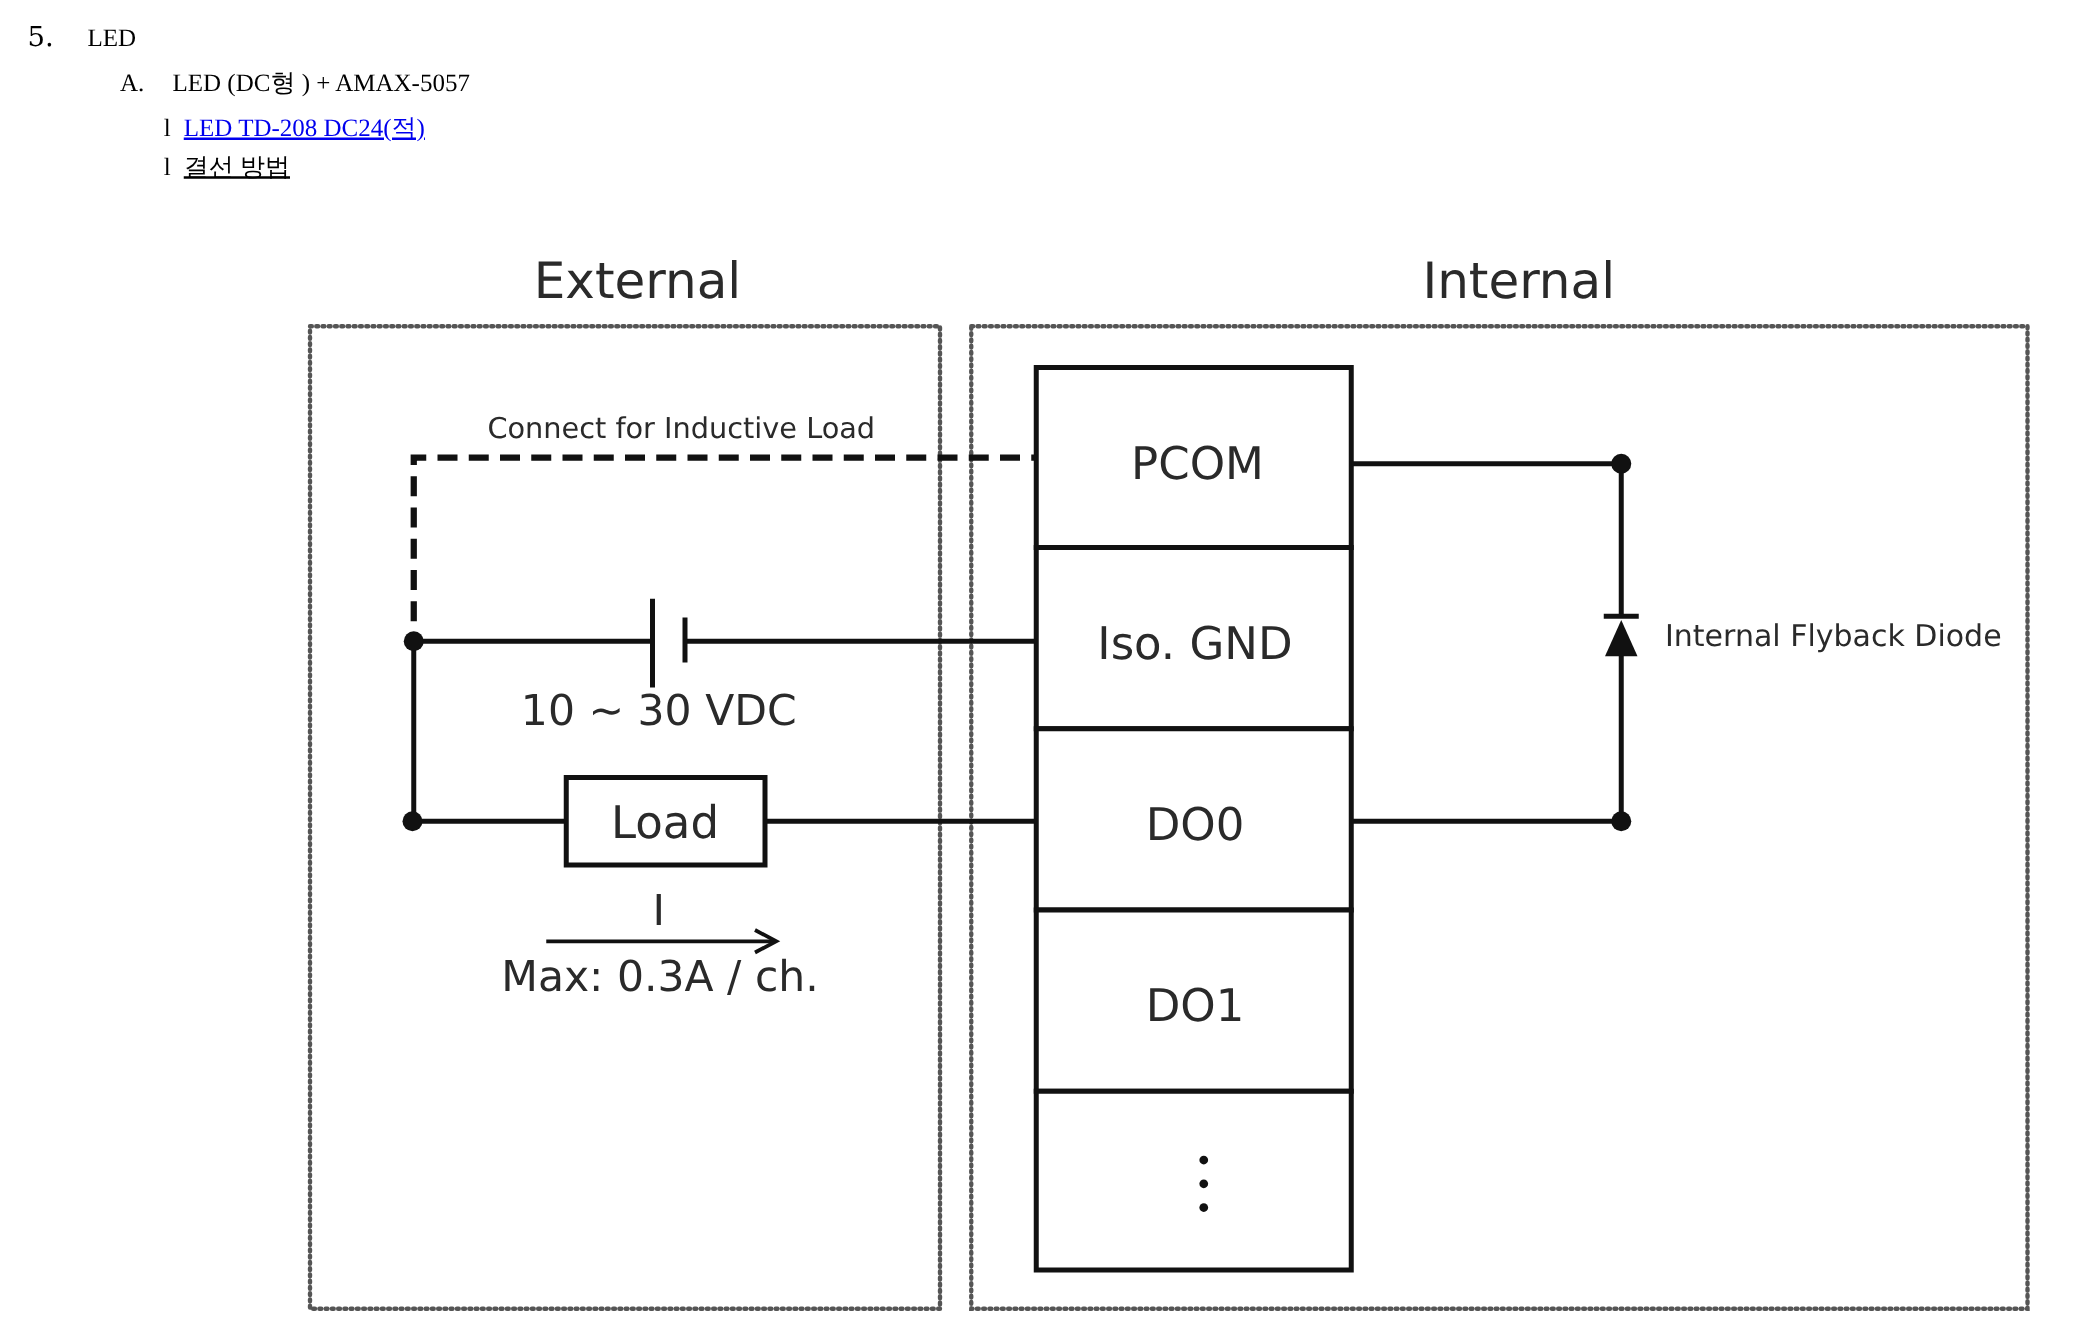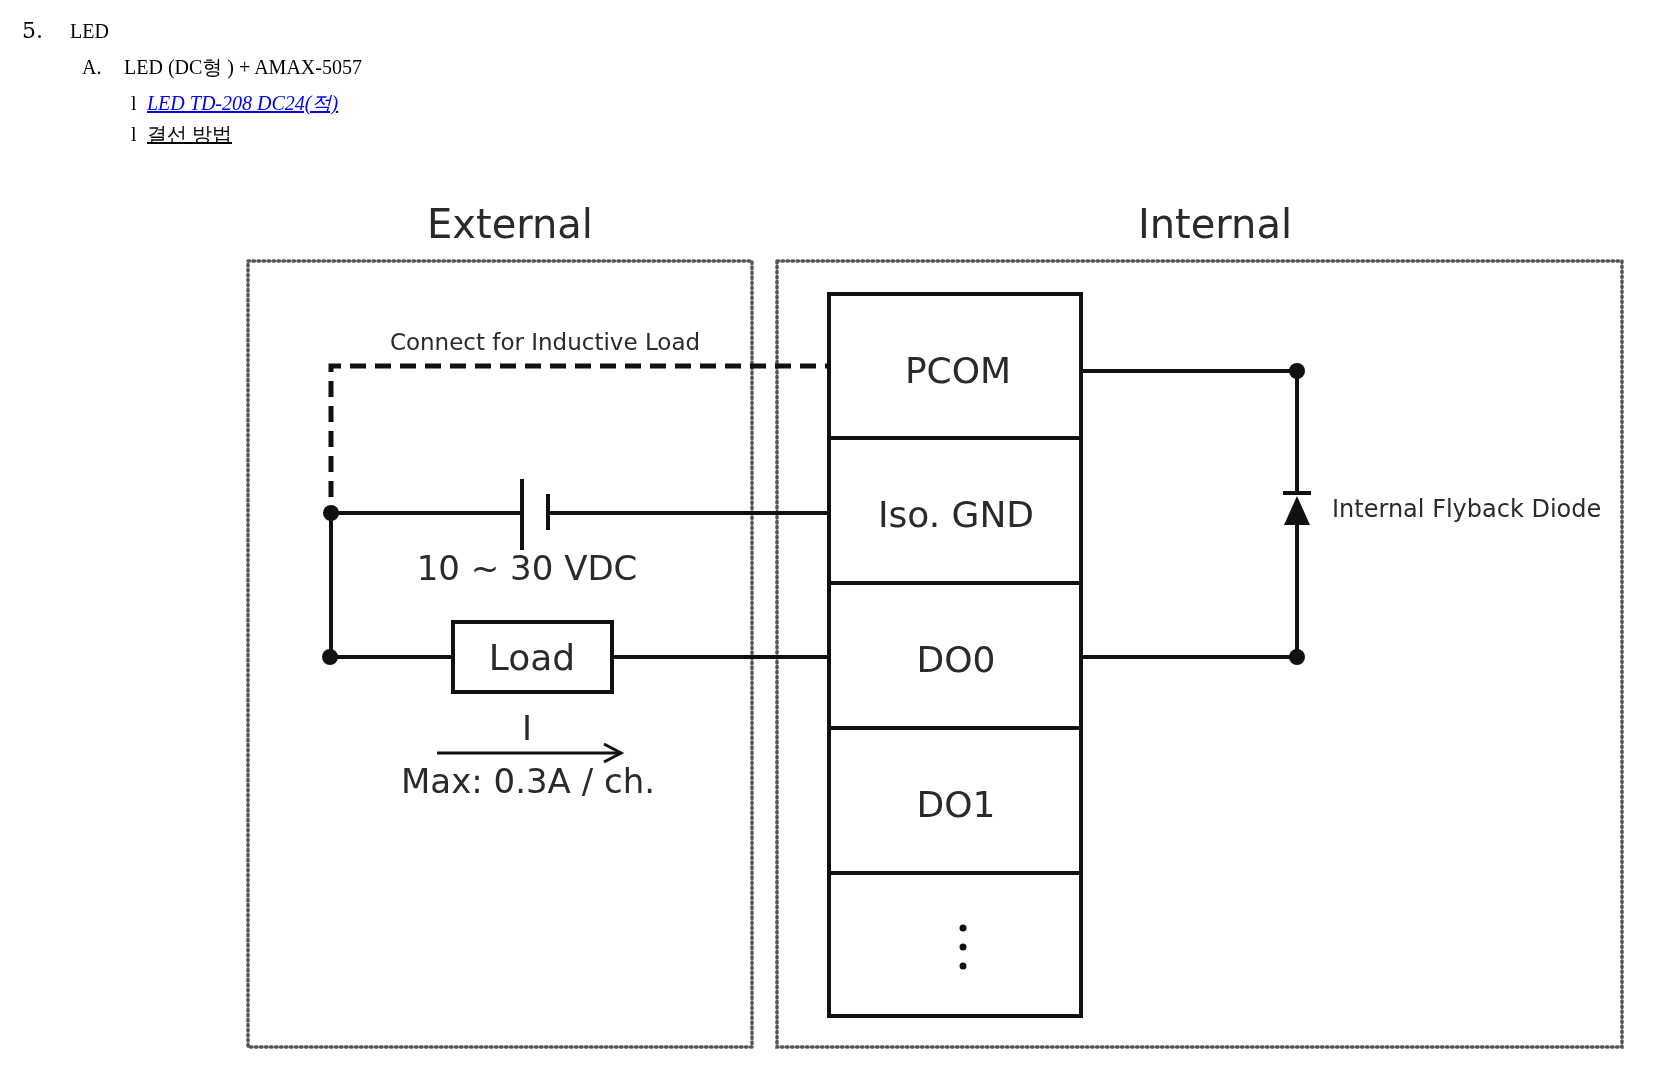--- a/index.html
+++ b/index.html
@@ -31,21 +31,20 @@
       display: inline-block;
       width: 42px;
     }
     .bullet {
       display: inline-block;
       width: 16px;
     }
     a.doc-link {
       color: #0000ee;
       text-decoration: underline;
-      font-style: italic;
     }
     #diagram {
       position: absolute;
       left: 0;
       top: 0;
       width: 1662px;
       height: 1072px;
     }
     #diagram text {
       font-family: "DejaVu Sans", "Liberation Sans", sans-serif;
@@ -57,21 +56,21 @@
     .dashline { stroke: #111111; stroke-width: 5; fill: none; stroke-dasharray: 16 9; }
     .node { fill: #111111; }
   </style>
 </head>
 <body>
 
 <div class="doc-line" style="left:22px; top:19px;">
   <span class="sec-num">5.</span><span>LED</span>
 </div>
 
-<div class="doc-line" style="left:82px; top:55px;">
+<div class="doc-line" style="left:96px; top:55px;">
   <span class="sub-num">A.</span><span>LED (DC형 ) + AMAX-5057</span>
 </div>
 
 <div class="doc-line" style="left:131px; top:91px;">
   <span class="bullet">l</span><a class="doc-link" href="#">LED TD-208 DC24(적)</a>
 </div>
 
 <div class="doc-line" style="left:131px; top:122px;text-decoration:underline;">
   <span class="bullet">l</span><span>결선  방법</span>
 </div>

